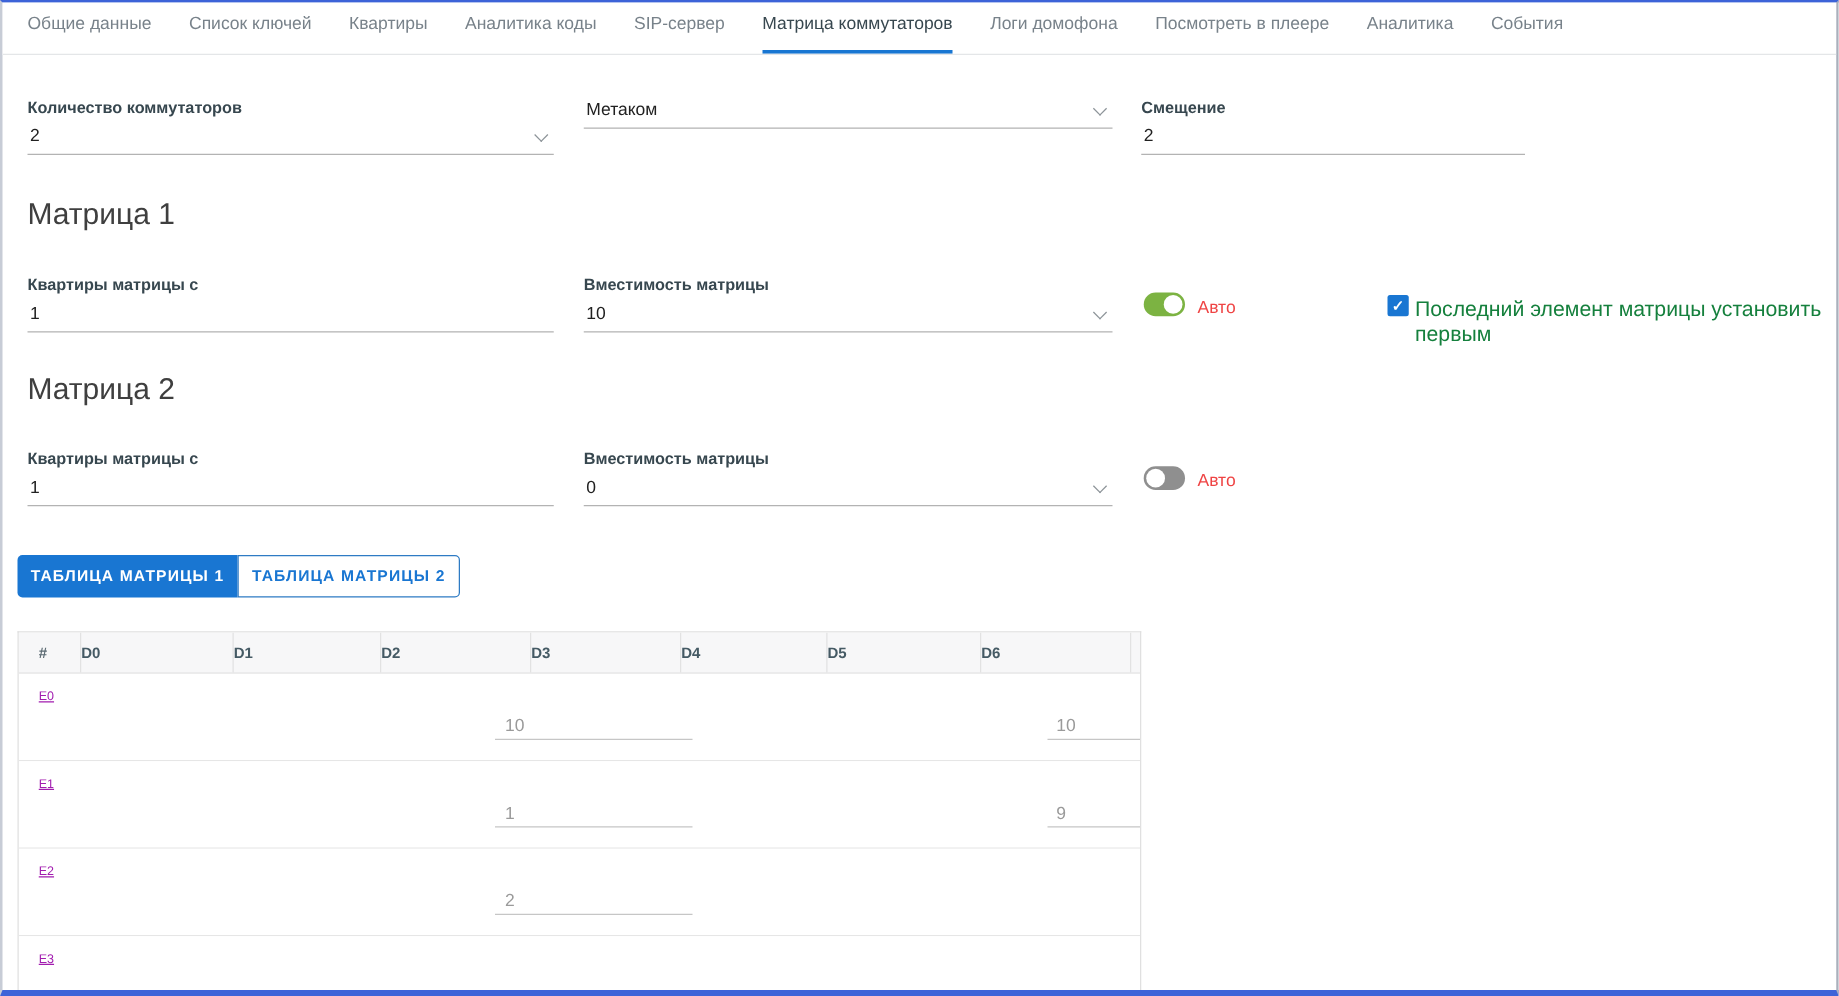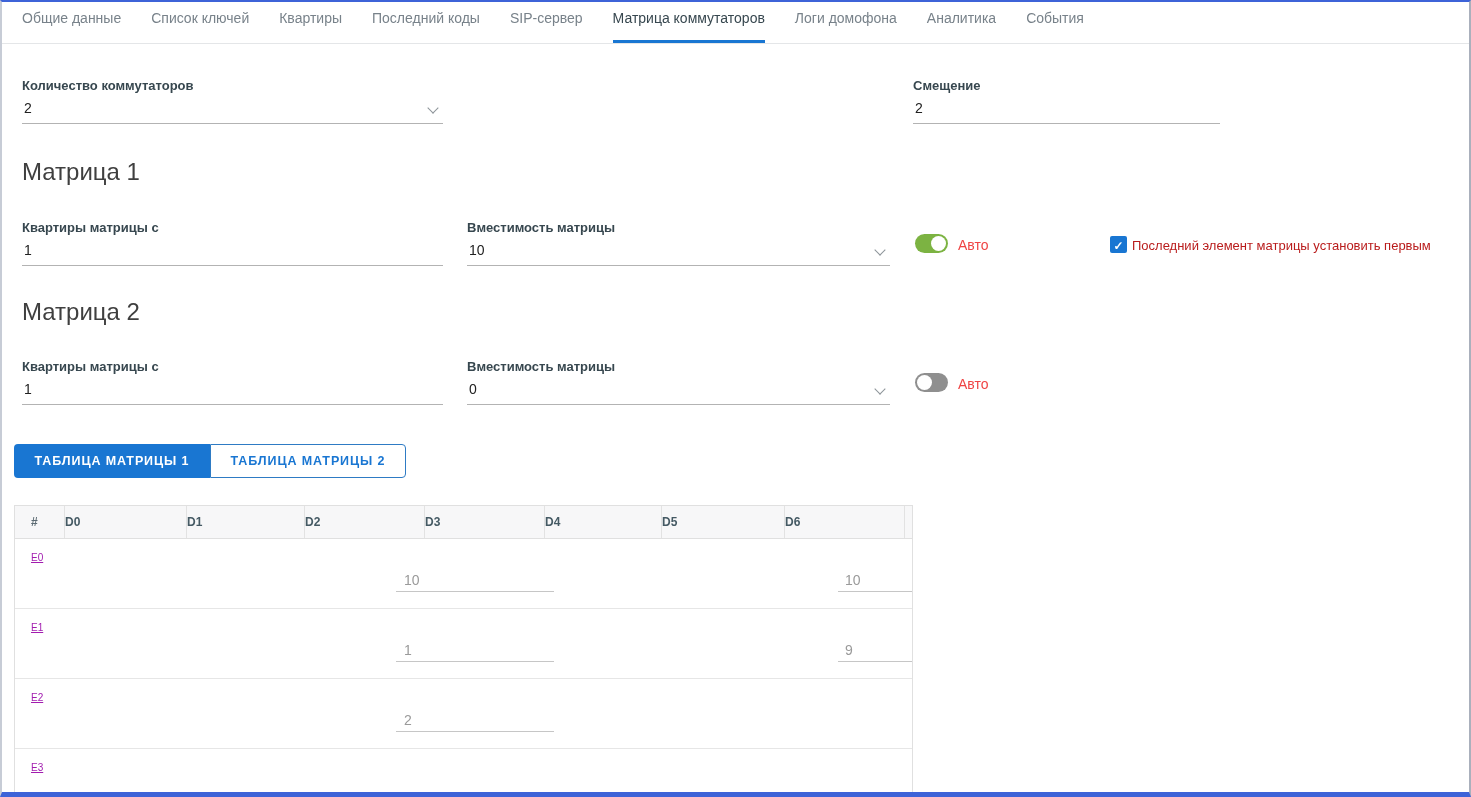--- a/index.html
+++ b/index.html
@@ -46,29 +46,29 @@
   .knob { position:absolute; top:2px; width:15px; height:15px; border-radius:50%; background:#fff; }
   .toggle.on  .knob { right:2px; }
   .toggle.off .knob { left:2px; }
   .toggle-label { position:absolute; font-size:14px; color:#ef4444; }
   
   .checkbox {
     position:absolute; width:17px; height:17px; border-radius:2px;
     background:var(--accent,#1976d2); cursor:pointer; display:flex; align-items:center; justify-content:center;
   }
   .checkmark::after { content:"\2713"; color:#fff; font-size:12px; font-weight:bold; line-height:1; }
-  .cb-label { position:absolute; font-size:13px; color:#b91c1c; }
+  .cb-label { position:absolute; font-size:17px; color:#15803d; }
   
   .btn-group { position:absolute; left:12px; top:442px; display:flex; border-radius:4px; }
   .btn {
     height:34px; font-family:"Liberation Sans",sans-serif; font-size:12.5px; font-weight:bold;
     letter-spacing:0.9px; cursor:pointer; display:flex; align-items:center; justify-content:center;
   }
-  .btn.primary { width:196px; background:var(--accent,#1976d2); color:#fff; border:none; border-radius:4px 0 0 4px; }
-  .btn.outline { width:196px; background:#fff; color:var(--accent,#1976d2); border:1px solid #2e7bc4; border-radius:0 4px 4px 0; }
+  .btn.primary { width:176px; background:var(--accent,#1976d2); color:#fff; border:none; border-radius:4px 0 0 4px; }
+  .btn.outline { width:178px; background:#fff; color:var(--accent,#1976d2); border:1px solid #2e7bc4; border-radius:0 4px 4px 0; }
   
   .mtable {
     position:absolute; left:12px; top:503px; width:899px; height:287px;
     border:1px solid var(--border,#e0e0e0); border-bottom:none; overflow:hidden; background:#fff;
   }
   .mhead { display:flex; height:33px; background:#f7f7f8; border-bottom:1px solid var(--border,#e0e0e0); }
   .hcell {
     font-size:12px; font-weight:bold; color:#455a64; line-height:32px;
     flex:0 0 auto; border-left:1px solid #e2e2e2;
   }
@@ -89,36 +89,41 @@
 </style>
 </head>
 <body>
 
 <div class="page">
 
   <div class="tabbar">
     <div class="tab">Общие данные</div>
     <div class="tab">Список ключей</div>
     <div class="tab">Квартиры</div>
-    <div class="tab">Последний коды</div>
+    <div class="tab">Аналитика коды</div>
     <div class="tab">SIP-сервер</div>
     <div class="tab active">Матрица коммутаторов</div>
     <div class="tab">Логи домофона</div>
+    <div class="tab">Посмотреть в плеере</div>
     <div class="tab">Аналитика</div>
     <div class="tab">События</div>
   </div>
 
   <div class="field" style="left:20px; top:76px; width:421px;">
     <div class="field-label">Количество коммутаторов</div>
     <div class="control">
       <input class="field-input" readonly="" value="2" style="">
       <span class="chevron"></span>
     </div>
   </div>
   <div class="field" style="left:465px; top:76px; width:423px;">
+    <div class="control">
+      <input class="field-input" readonly="" value="Метаком" style="">
+      <span class="chevron"></span>
+    </div>
   </div>
   <div class="field" style="left:911px; top:76px; width:307px;">
     <div class="field-label">Смещение</div>
     <div class="control">
       <input class="field-input" value="2" style="">
     </div>
   </div>
 
   <div class="section-title" style="top:156px;">Матрица 1</div>
 

